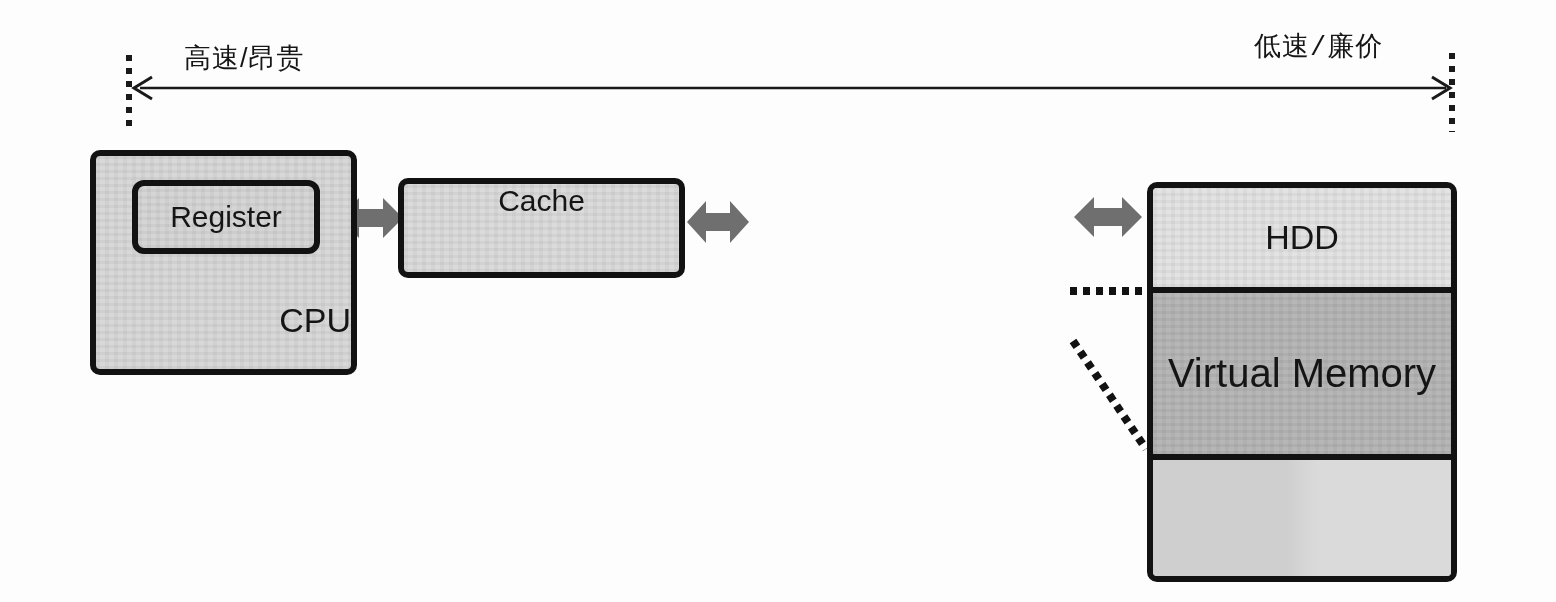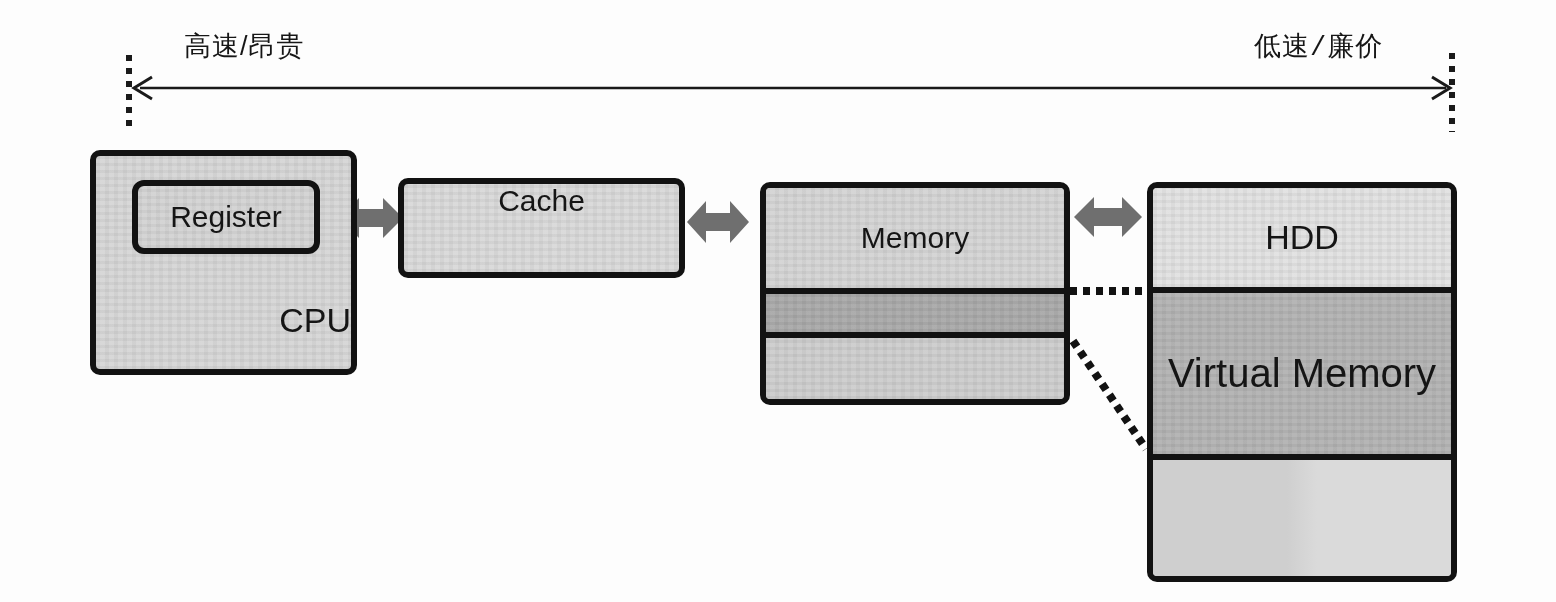--- a/index.html
+++ b/index.html
@@ -82,21 +82,21 @@
   #hdd-top-section .box-label { font-size: 34px; }
   #virtual-memory-section .box-label { font-size: 40px; }
 
   svg#lines-layer { position: absolute; left: 0; top: 0; pointer-events: none; }
 </style>
 </head>
 <body>
 
 <div id="canvas">
 
-  <div class="axis-label" style="left:184px; top:28px;">高速/昂贵</div>
+  <div class="axis-label" style="left:184px; top:40px;">高速/昂贵</div>
   <div class="axis-label" style="left:1254px; top:28px;font-family:Liberation Mono, monospace;">低速/廉价</div>
 
   <svg id="lines-layer" width="1556" height="602" viewBox="0 0 1556 602">
 
     <line x1="140" y1="88" x2="1446" y2="88" stroke="#1a1a1a" stroke-width="2.5"></line>
     <polyline points="152,77 134,88 152,99" fill="none" stroke="#1a1a1a" stroke-width="3"></polyline>
     <polyline points="1432,77 1450,88 1432,99" fill="none" stroke="#1a1a1a" stroke-width="3"></polyline>
 
     <line x1="129" y1="55" x2="129" y2="128" stroke="#1a1a1a" stroke-width="6" stroke-dasharray="6 7"></line>
     <line x1="1452" y1="53" x2="1452" y2="132" stroke="#1a1a1a" stroke-width="6" stroke-dasharray="6 7"></line>
@@ -113,27 +113,20 @@
     <div id="register-box" class="tex">
       <span class="box-label">Register</span>
     </div>
     <div id="cpu-label" class="box-label">CPU</div>
   </div>
 
   <div class="dbox tex" id="cache-box">
     <span class="box-label">Cache</span>
   </div>
 
-  <div class="dbox" id="memory-box">
-    <div id="memory-top-section" class="tex">
-      <span class="box-label">Memory</span>
-    </div>
-    <div id="memory-swapped-band" class="tex"></div>
-    <div id="memory-bottom-section" class="tex"></div>
-  </div>
 
   <div class="dbox" id="hdd-box">
     <div id="hdd-top-section" class="tex">
       <span class="box-label">HDD</span>
     </div>
     <div id="virtual-memory-section" class="tex">
       <span class="box-label">Virtual Memory</span>
     </div>
     <div id="hdd-bottom-section" class="tex"></div>
   </div>

